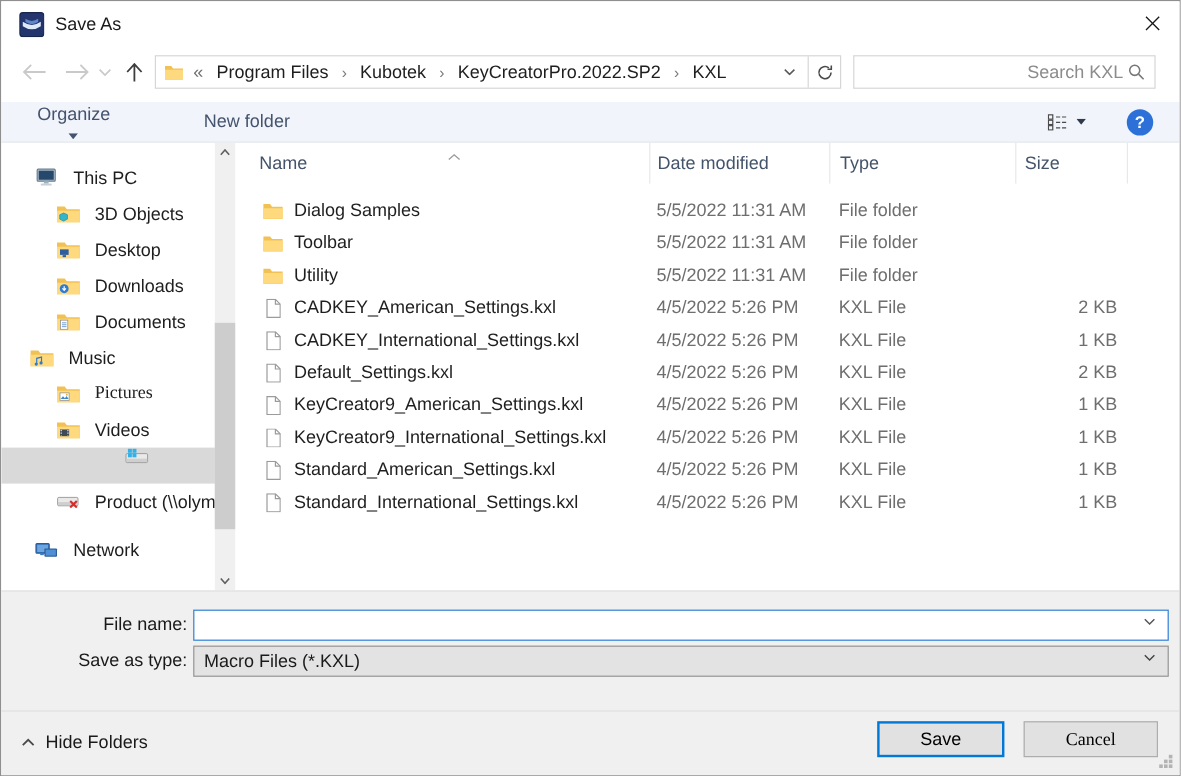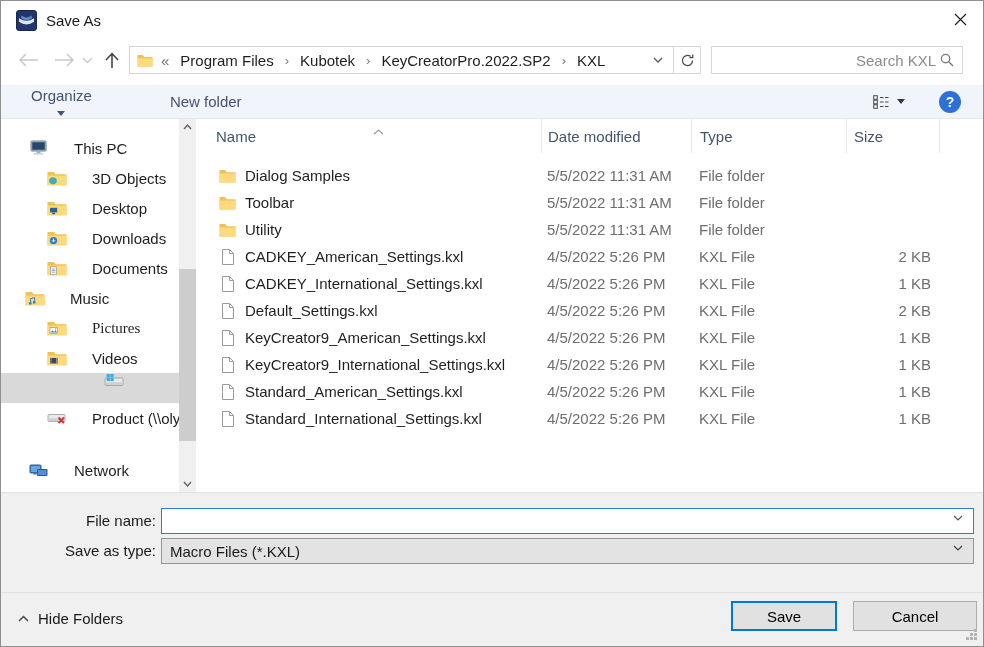--- a/index.html
+++ b/index.html
@@ -36,23 +36,23 @@
   .toolbar{height:34px;flex:0 0 34px;background:#f1f4fa;border-bottom:1px solid #e4e6ea;display:flex;align-items:center;color:#44536e;}
   .tb-organize{margin-left:30px;display:flex;align-items:center;gap:7px;flex-direction:column;}
   .tb-newfolder{margin-left:78px;}
   .tb-right{margin-left:auto;display:flex;align-items:center;}
   .tb-viewbtn{display:flex;align-items:center;gap:8px;margin-right:34px;color:#3c3c3c;}
   .tb-help{width:22px;height:22px;border-radius:50%;background:#2d71d8;color:#fff;font-weight:bold;font-size:14px;
     display:flex;align-items:center;justify-content:center;margin-right:22px;}
   
   .main{flex:1 1 auto;display:flex;background:#fff;overflow:hidden;position:relative;}
   .sidebar{width:200px;flex:0 0 200px;position:relative;padding-top:14px;}
-  .side-item{height:30px;width:180px;display:flex;align-items:center;gap:25px;overflow:hidden;white-space:nowrap;}
+  .side-item{height:30px;width:180px;display:flex;align-items:center;gap:12px;overflow:hidden;white-space:nowrap;}
   .side-item.selected{background:#d9d9d9;}
-  .side-item.gap{margin-top:22px;text-align:right;}
+  .side-item.gap{margin-top:10px;text-align:right;}
   .sicon{width:20px;flex:0 0 20px;display:inline-flex;justify-content:center;}
   .slabel{overflow:hidden;}
   .sscroll{position:absolute;left:178px;top:0;bottom:0;width:17px;background:#f0f0f0;}
   .sscroll .car{position:absolute;left:0;width:17px;height:16px;display:flex;align-items:center;justify-content:center;color:#5f5f5f;}
   .car-up{top:0;} .car-down{bottom:0;}
   .sthumb{position:absolute;left:0;top:150px;width:17px;height:172px;background:#cdcdcd;}
   
   .list{flex:1 1 auto;position:relative;}
   .lheader{height:34px;display:grid;grid-template-columns:340px 150px 155px 93px 1fr;color:#44546b;position:relative;}
   .hcell{display:flex;align-items:center;height:100%;}
@@ -79,21 +79,21 @@
   .select-savetype{position:absolute;left:160px;right:9px;top:45px;height:26px;background:#e3e3e3;border:1px solid #969696;
     display:flex;align-items:center;padding-left:8px;color:#1a1a1a;}
   .field-chev{position:absolute;color:#555;display:inline-flex;}
   .fn-chev{right:20px;top:22px;}
   .st-chev{right:20px;top:52px;}
   .bottombar{position:absolute;left:0;right:0;top:99px;bottom:0;border-top:1px solid #dfdfdf;}
   .hidefolders{position:absolute;left:17px;top:17px;display:flex;align-items:center;gap:9px;color:#1a1a1a;}
   .hf-caret{color:#4a4a4a;display:inline-flex;}
   .btn{position:absolute;top:8px;height:30px;background:#e1e1e1;font:inherit;color:#000;text-align:center;line-height:26px;}
   .btn-save{left:730px;width:106px;border:2px solid #0078d7;}
-  .btn-cancel{left:852px;width:124px;border:1px solid #adadad;line-height:28px;}
+  .btn-cancel{left:852px;width:112px;border:1px solid #adadad;line-height:28px;font-family:Liberation Serif, serif;}
   .grip{position:absolute;right:6px;bottom:6px;width:3px;height:3px;background:#b3b3b3;
     box-shadow:0 -8px #b3b3b3,0 -4px #b3b3b3,-4px 0 #b3b3b3,-8px 0 #b3b3b3,-4px -4px #b3b3b3;}
 </style>
 </head>
 <body>
 
 <div class="window">
 
   <div class="titlebar">
     <span class="app-icon">

